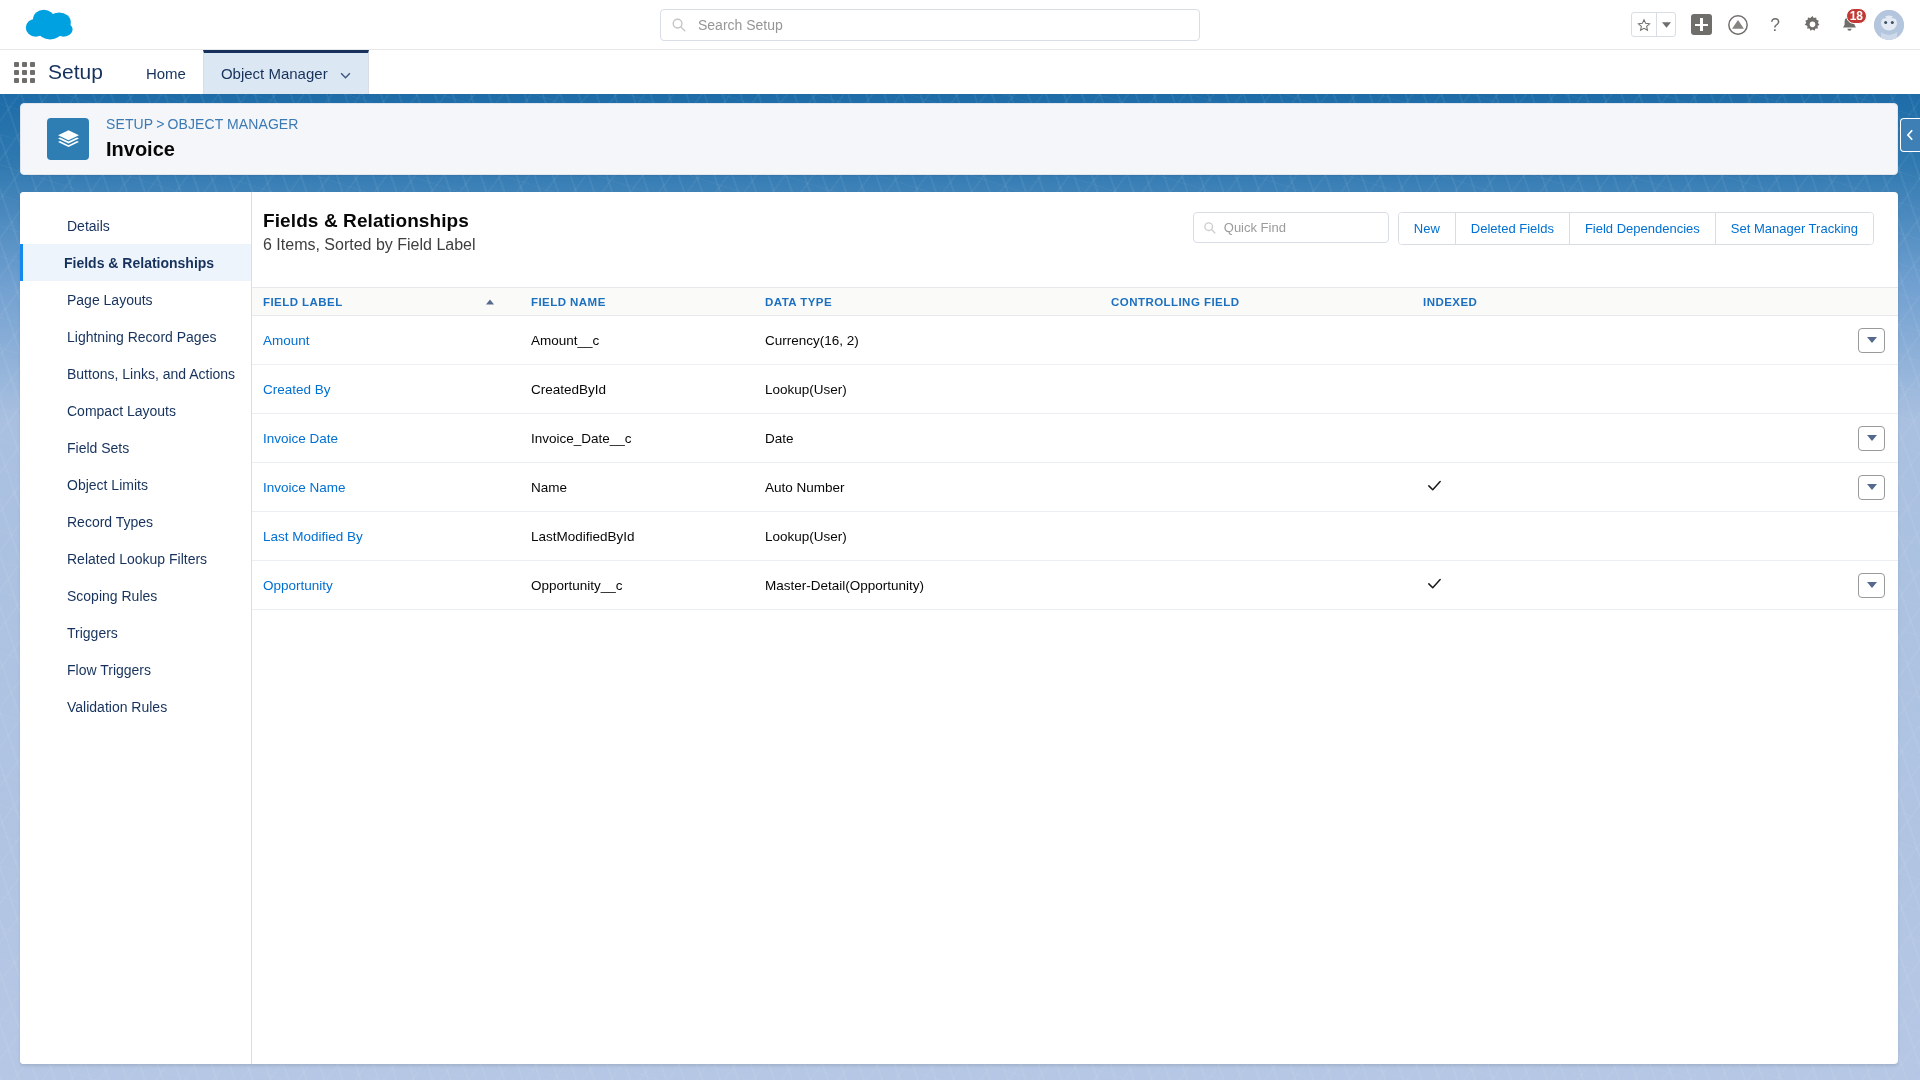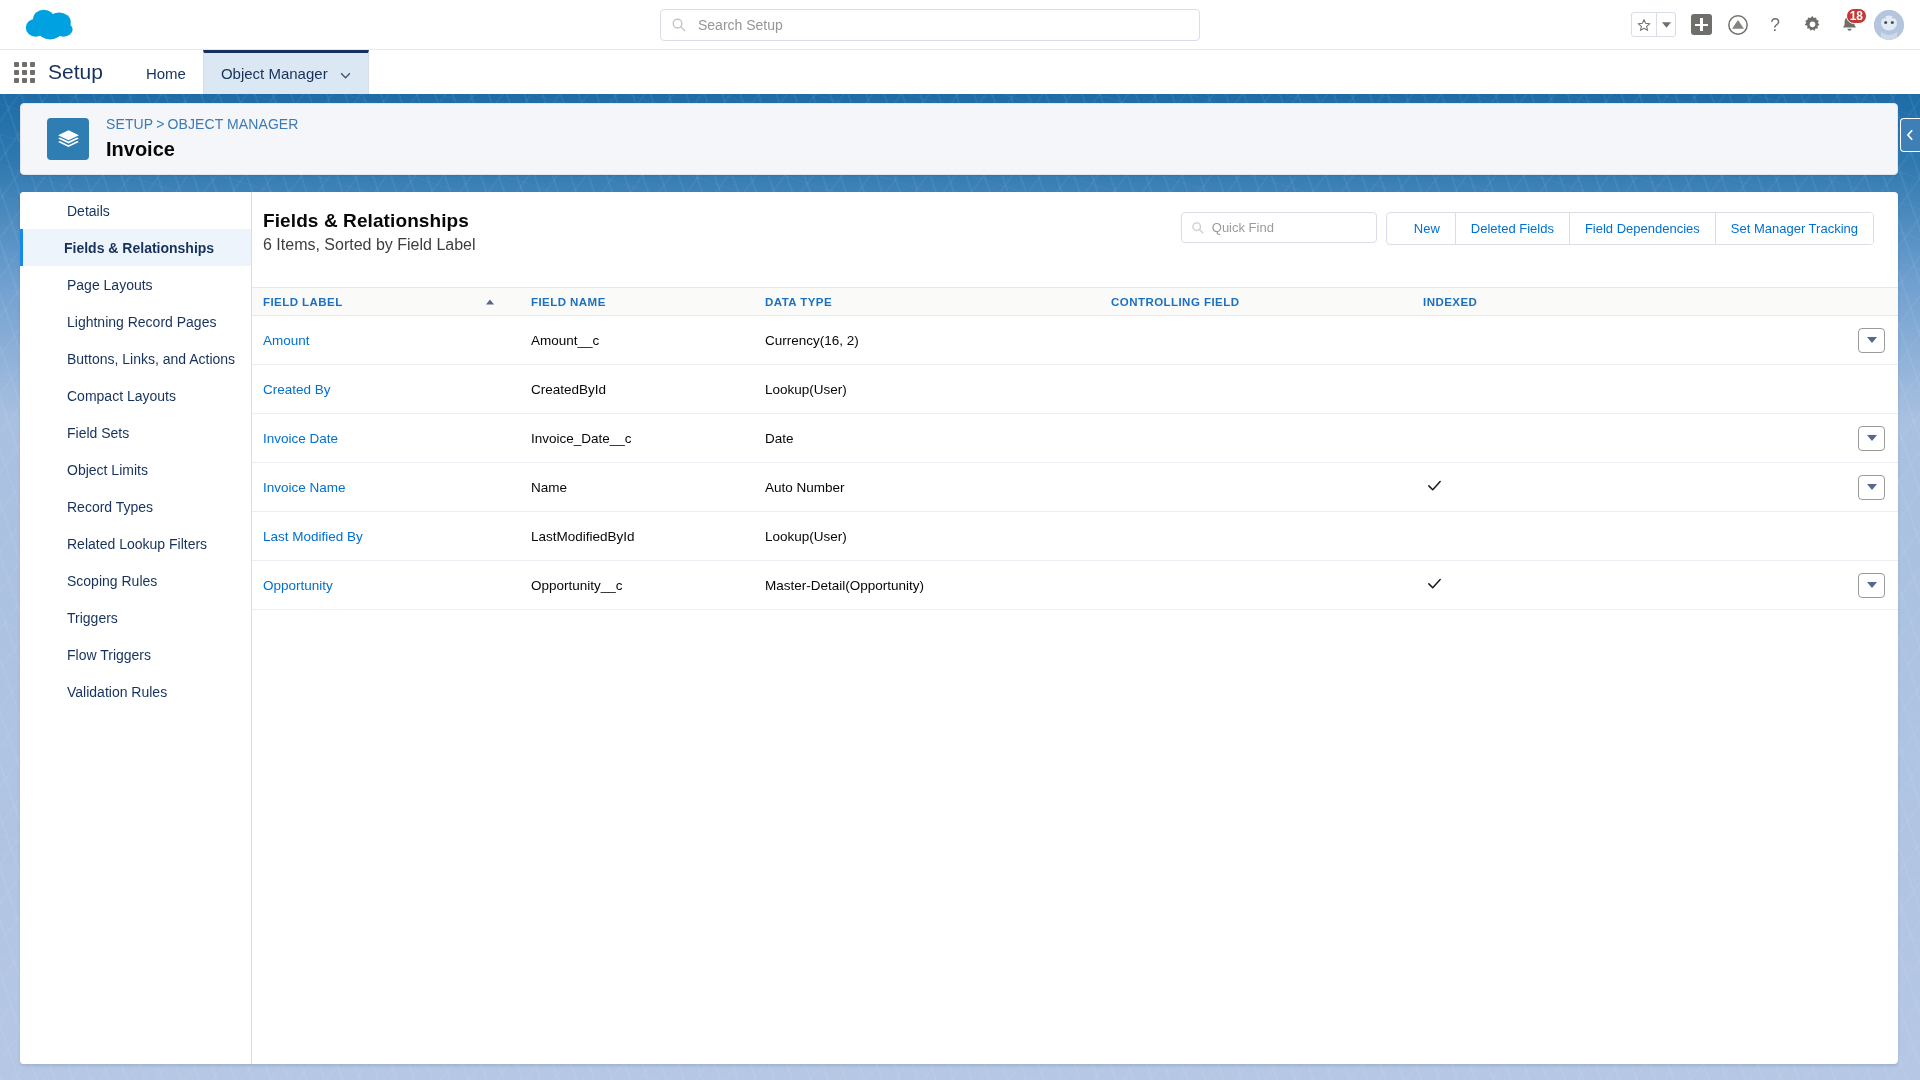--- a/index.html
+++ b/index.html
@@ -143,21 +143,21 @@
   .main-card {
     position: absolute; top: 192px; left: 20px; right: 22px; bottom: 16px;
     background: #fff; border-radius: 4px;
     display: flex; overflow: hidden;
     box-shadow: 0 2px 3px rgba(0,0,0,.1);
   }
 
   
   .sidebar {
     width: 232px; flex: none; border-right: 1px solid #d8dde6;
-    padding-top: 0; background: #fff;
+    padding-top: 15px; background: #fff;
   }
   .side-item {
     height: 37px; display: flex; align-items: center;
     padding-left: 44px; font-size: 14px; color: #16325c;
     cursor: pointer; border-left: 3px solid transparent;
   }
   .side-item.active {
     background: #eef4fb; border-left-color: #1589ee;
     font-weight: bold; padding-left: 41px;
   }
@@ -176,21 +176,21 @@
     border: 1px solid #d8dde6; border-radius: 4px;
     display: flex; align-items: center; padding: 0 9px; background: #fff;
   }
   .quickfind .sicon { width: 13px; height: 13px; opacity: .5; margin-right: 8px; }
   .quickfind input {
     border: 0; outline: 0; flex: 1; min-width: 0;
     font-family: "Liberation Sans", sans-serif;
     font-size: 13px; color: #16325c; background: transparent;
   }
   .quickfind input::placeholder { color: #9b9b9b; }
-  .btn-group { display: flex; border: 1px solid #d8dde6; border-radius: 4px; overflow: hidden; padding-left: 12px; }
+  .btn-group { display: flex; border: 1px solid #d8dde6; border-radius: 4px; overflow: hidden; }
   .btn-group button {
     background: #fff; border: 0; border-left: 1px solid #d8dde6;
     height: 31px; padding: 0 15px;
     font-family: "Liberation Sans", sans-serif;
     font-size: 13px; color: #0070d2; cursor: pointer; white-space: nowrap;
   }
   .btn-group button:first-child { border-left: 0; }
 
   
   .table-wrap { flex: 1; overflow: hidden; margin-top: 33px; }

